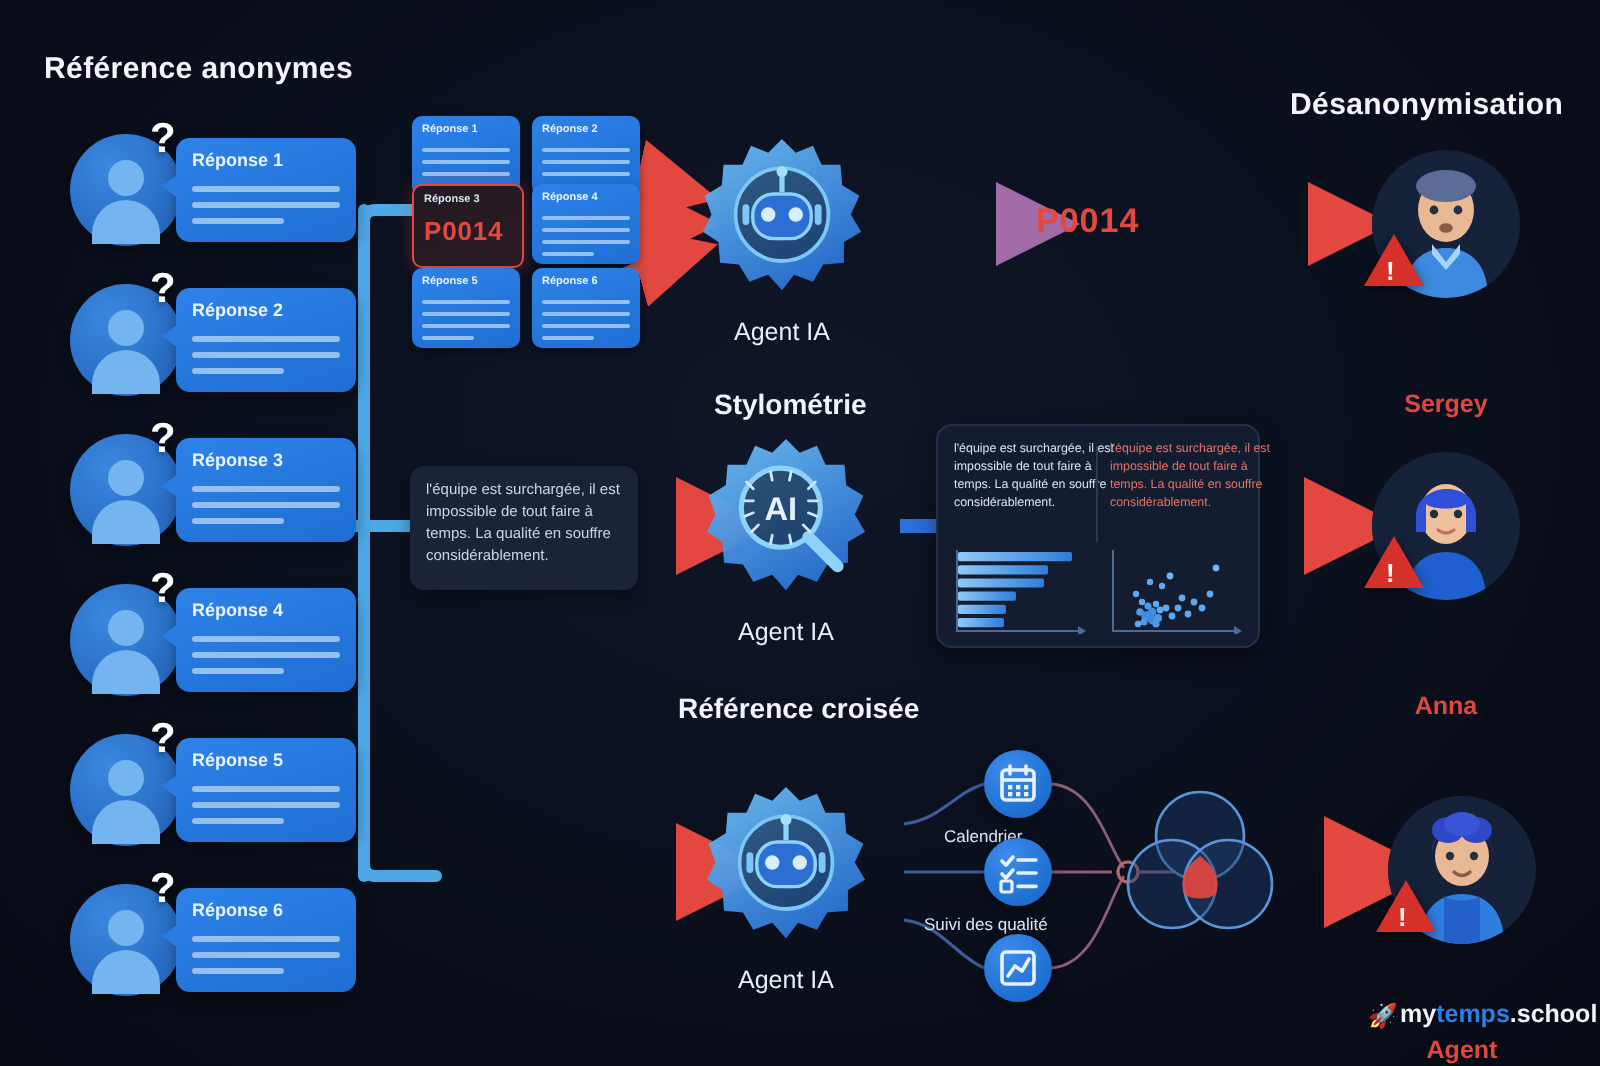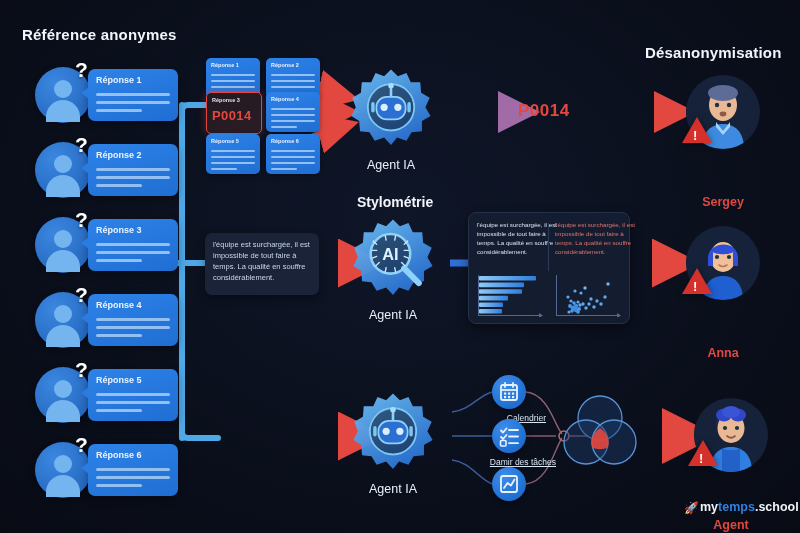--- a/index.html
+++ b/index.html
@@ -109,21 +109,21 @@
   .sty-right .txt{color:#e0736a;}
   .sty-div{position:absolute;top:10px;width:1px;height:48px;background:#2c3a55;}
 
   
   .ricon{
     position:absolute;width:34px;height:34px;border-radius:50%;
     background:radial-gradient(circle at 35% 28%, #3d8ceb 0%, #1f6fd1 70%, #1962c2 100%);
     box-shadow:0 2px 6px rgba(0,0,0,.4);
   }
   .ricon-lbl{
-    position:absolute;font-size:8.5px;color:#dbe6f4;text-align:right;white-space:nowrap;line-height:1.25;text-decoration:underline;
+    position:absolute;font-size:8.5px;color:#dbe6f4;text-align:left;white-space:nowrap;line-height:1.25;
   }
 
   
   .res{position:absolute;width:74px;}
   .res .ph{
     position:absolute;left:0;top:0;width:74px;height:74px;border-radius:50%;
     background:radial-gradient(circle at 50% 40%, #17233a 0%, #0f1828 75%, #0c1320 100%);
     overflow:hidden;
   }
   .res .nm{
@@ -151,20 +151,21 @@
   }
 </style>
 </head>
 <body>
 
 <div id="stage">
 
   <div class="col-title" style="left:22px;top:26px;">Référence anonymes</div>
   <div class="col-title" style="left:645px;top:26px;margin-top:18px;">Désanonymisation</div>
   <div class="sec-title" style="left:357px;top:194px;">Stylométrie</div>
+  <div class="sec-title" style="left:339px;top:346px;">Référence croisée</div>
 
   <svg class="abs" width="800" height="533" style="left:0;top:0;">
     <defs>
       <linearGradient id="gradPinkR" x1="0" y1="0" x2="1" y2="0">
         <stop offset="0%" stop-color="#6d5a8f"></stop>
           <stop offset="100%" stop-color="#e2574e"></stop>
       </linearGradient>
       <linearGradient id="gradBluePurple" x1="0" y1="0" x2="1" y2="0">
         <stop offset="0%" stop-color="#2f5fd0"></stop>
           <stop offset="100%" stop-color="#9b6fa8"></stop>
@@ -541,21 +542,21 @@
   <div class="ricon" style="left:492px;top:419px;">
     <svg width="34" height="34" viewBox="0 0 34 34">
       <path d="M9,11.5 L11,13.5 L14.5,9.5" stroke="#e6f2fd" stroke-width="1.8" fill="none" stroke-linecap="round" stroke-linejoin="round"></path>
       <path d="M9,18 L11,20 L14.5,16" stroke="#e6f2fd" stroke-width="1.8" fill="none" stroke-linecap="round" stroke-linejoin="round"></path>
       <rect x="8.5" y="21.5" width="5.5" height="5.5" rx="1" fill="none" stroke="#e6f2fd" stroke-width="1.6"></rect>
       <line x1="17" y1="11" x2="26" y2="11" stroke="#e6f2fd" stroke-width="1.8" stroke-linecap="round"></line>
       <line x1="17" y1="17.5" x2="26" y2="17.5" stroke="#e6f2fd" stroke-width="1.8" stroke-linecap="round"></line>
       <line x1="17" y1="24.2" x2="26" y2="24.2" stroke="#e6f2fd" stroke-width="1.8" stroke-linecap="round"></line>
     </svg>
   </div>
-  <div class="ricon-lbl" style="left:462px;top:457px;width:94px;">Damir des tâches</div>
+  <div class="ricon-lbl" style="left:462px;top:457px;width:94px;">Suivi des qualité</div>
 
   <div class="ricon" style="left:492px;top:467px;">
     <svg width="34" height="34" viewBox="0 0 34 34">
       <rect x="9" y="9" width="16" height="16" rx="2" fill="none" stroke="#e6f2fd" stroke-width="1.8"></rect>
       <path d="M12,21 L15.5,16 L19,18.5 L22.5,12.5" stroke="#e6f2fd" stroke-width="1.8" fill="none" stroke-linecap="round" stroke-linejoin="round"></path>
     </svg>
   </div>
 
   <div class="res" style="left:694px;top:398px;">
     <div class="ph">

